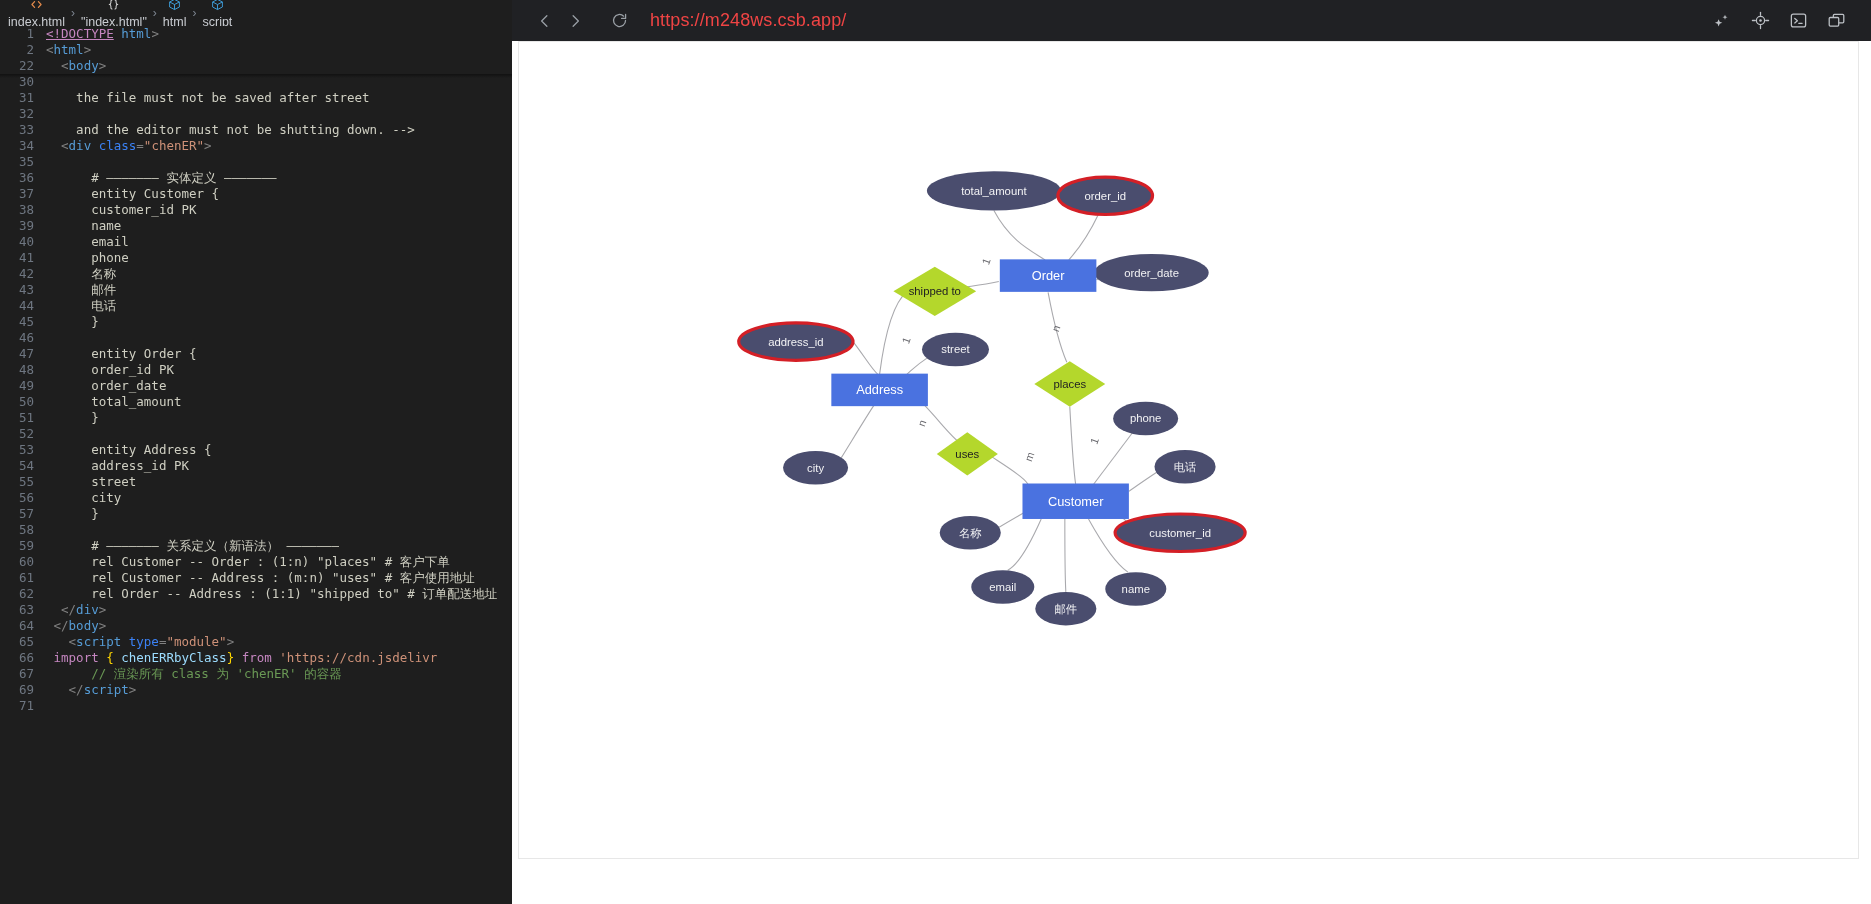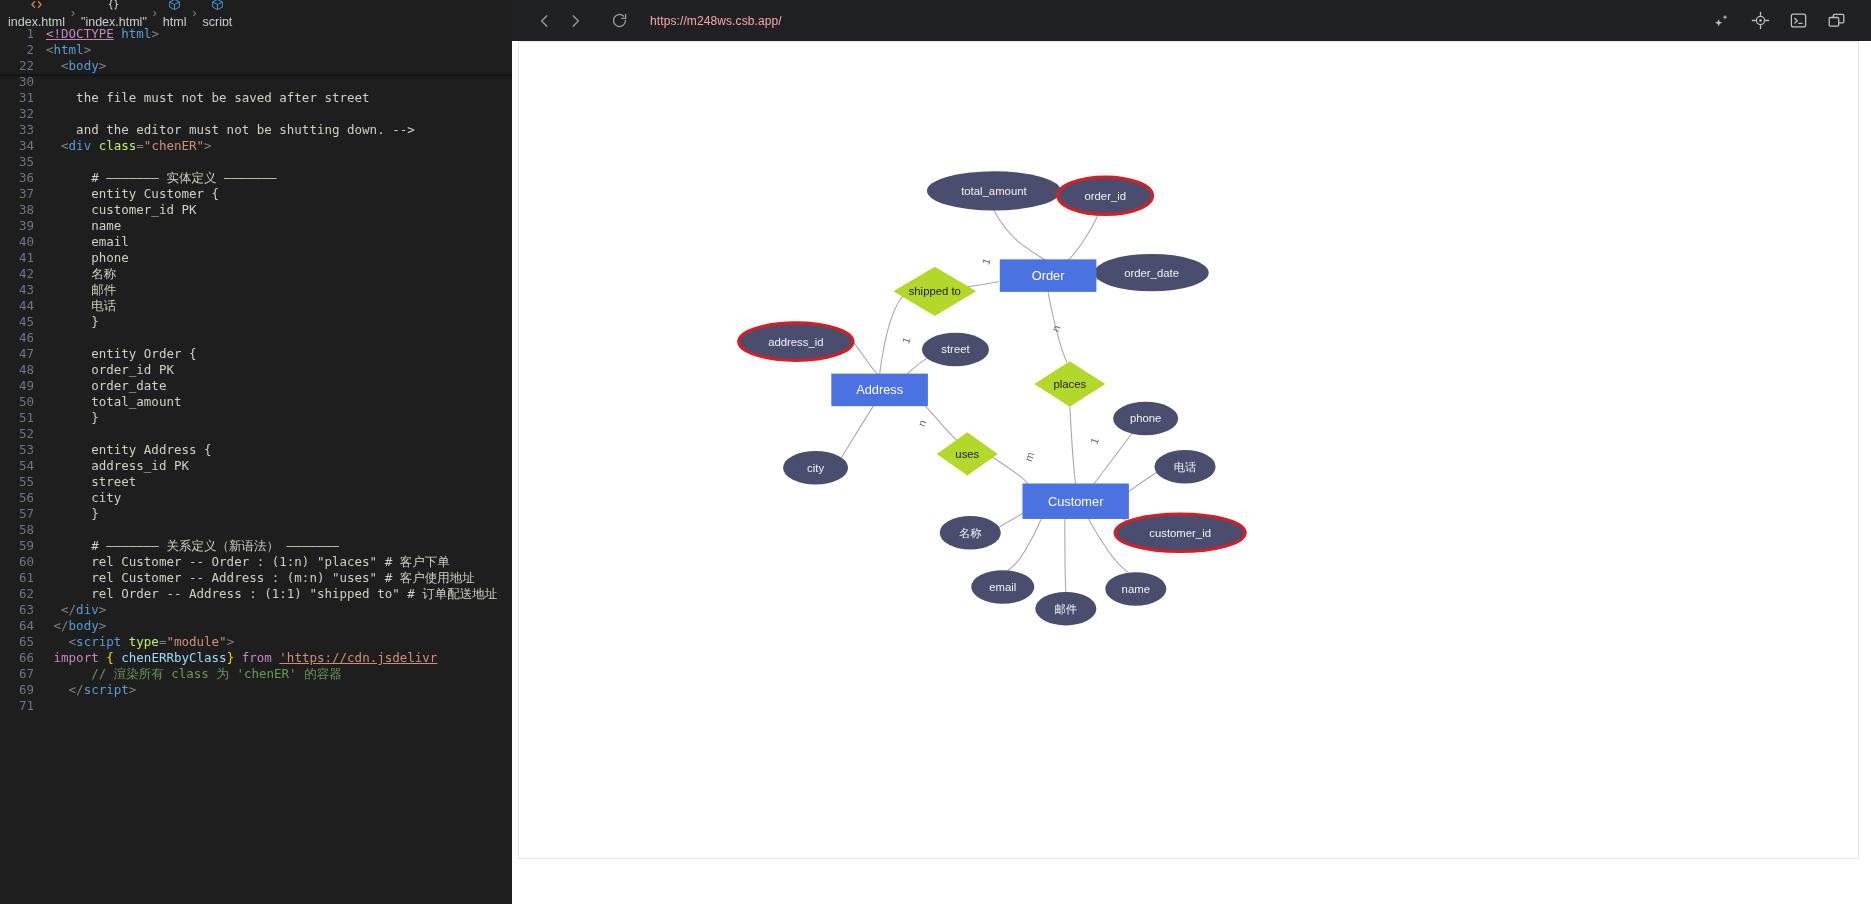--- a/index.html
+++ b/index.html
@@ -29,41 +29,41 @@
                    background:linear-gradient(rgba(0,0,0,.42),rgba(0,0,0,0)); z-index:3; }
 
   .ln-row { display:flex; height:16px; align-items:center; white-space:pre; }
   .ln { width:46px; flex:0 0 46px; text-align:right; padding-right:12px;
         color:#6e7681; font-size:12.5px; user-select:none; }
   .cd { flex:1; overflow:hidden; text-overflow:clip; white-space:pre; }
 
   
   .t-tag    { color:#569cd6; }
   .t-punct  { color:#808080; }
-  .t-attr   { color:#bef264; }
+  .t-attr   { color:#3b82f6; }
   .t-str    { color:#ce9178; }
   .t-plain  { color:#d4d4d4; }
   .t-txt    { color:#cfcfc2; }
   .t-cmt    { color:#6a9955; }
   .t-kw     { color:#c586c0; }
   .t-fn     { color:#dcdcaa; }
   .t-var    { color:#9cdcfe; }
   .t-doctype{ color:#c586c0;text-decoration:underline; }
-  .t-link   { color:#ce9178; text-decoration:underline; }
+  .t-link   { color:#ce9178; }
   .t-brace  { color:#ffd700; }
 
   
   #browser { flex:1; height:904px; background:#202124; position:relative; }
 
   #toolbar { height:41px; display:flex; align-items:center; gap:0;
              padding:0 10px 0 18px; background:#202124; }
   .navbtn { width:30px; height:30px; display:flex; align-items:center;
             justify-content:center; border-radius:50%; color:#9aa0a6; }
   .navbtn svg { display:block; }
-  #urlbar { margin-left:16px; flex:1; font-size:12px; color:#fca5a5;
+  #urlbar { margin-left:16px; flex:1; font-size:18px; color:#ef4444;
             letter-spacing:.1px; overflow:hidden; white-space:nowrap; }
   #tb-right { display:flex; align-items:center; gap:16px; padding-right:14px; }
   .tbicon { width:22px; height:22px; display:flex; align-items:center;
             justify-content:center; color:#bdc1c6; }
 
   #viewport { position:absolute; left:0; right:0; top:41px; bottom:0;
               background:#ffffff; }
   #page { position:absolute; left:6px; top:0px; right:12px; bottom:45px;
           background:#fff; border:1px solid #e7e7e7; overflow:hidden; }
   #er-host { position:absolute; inset:0; }

